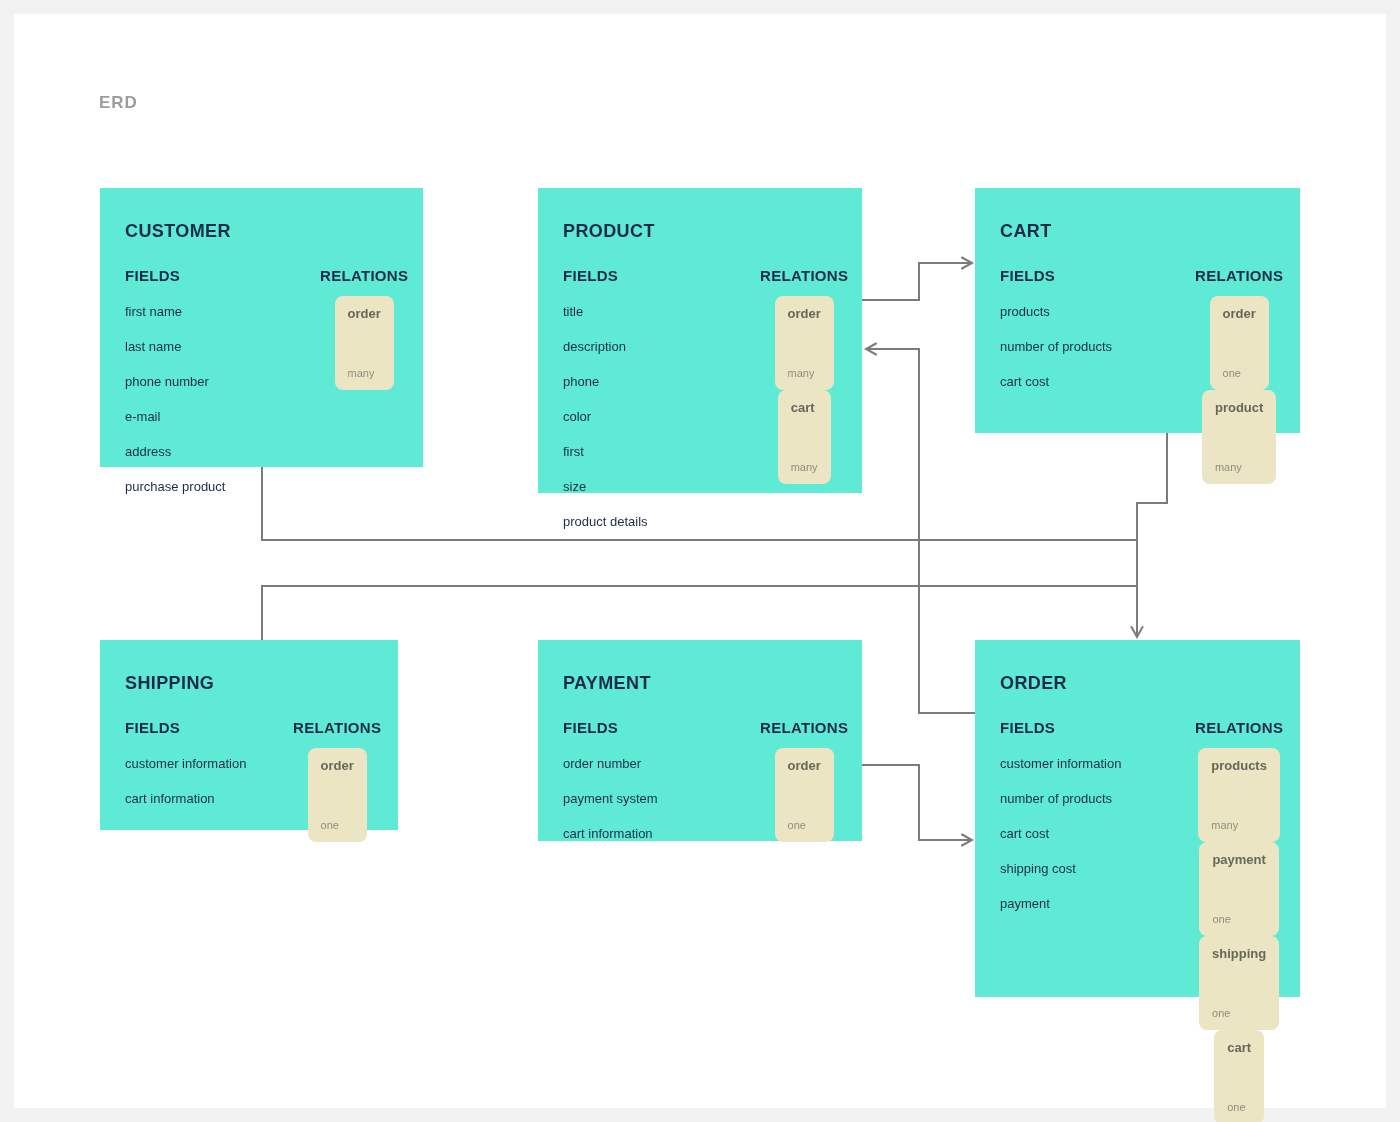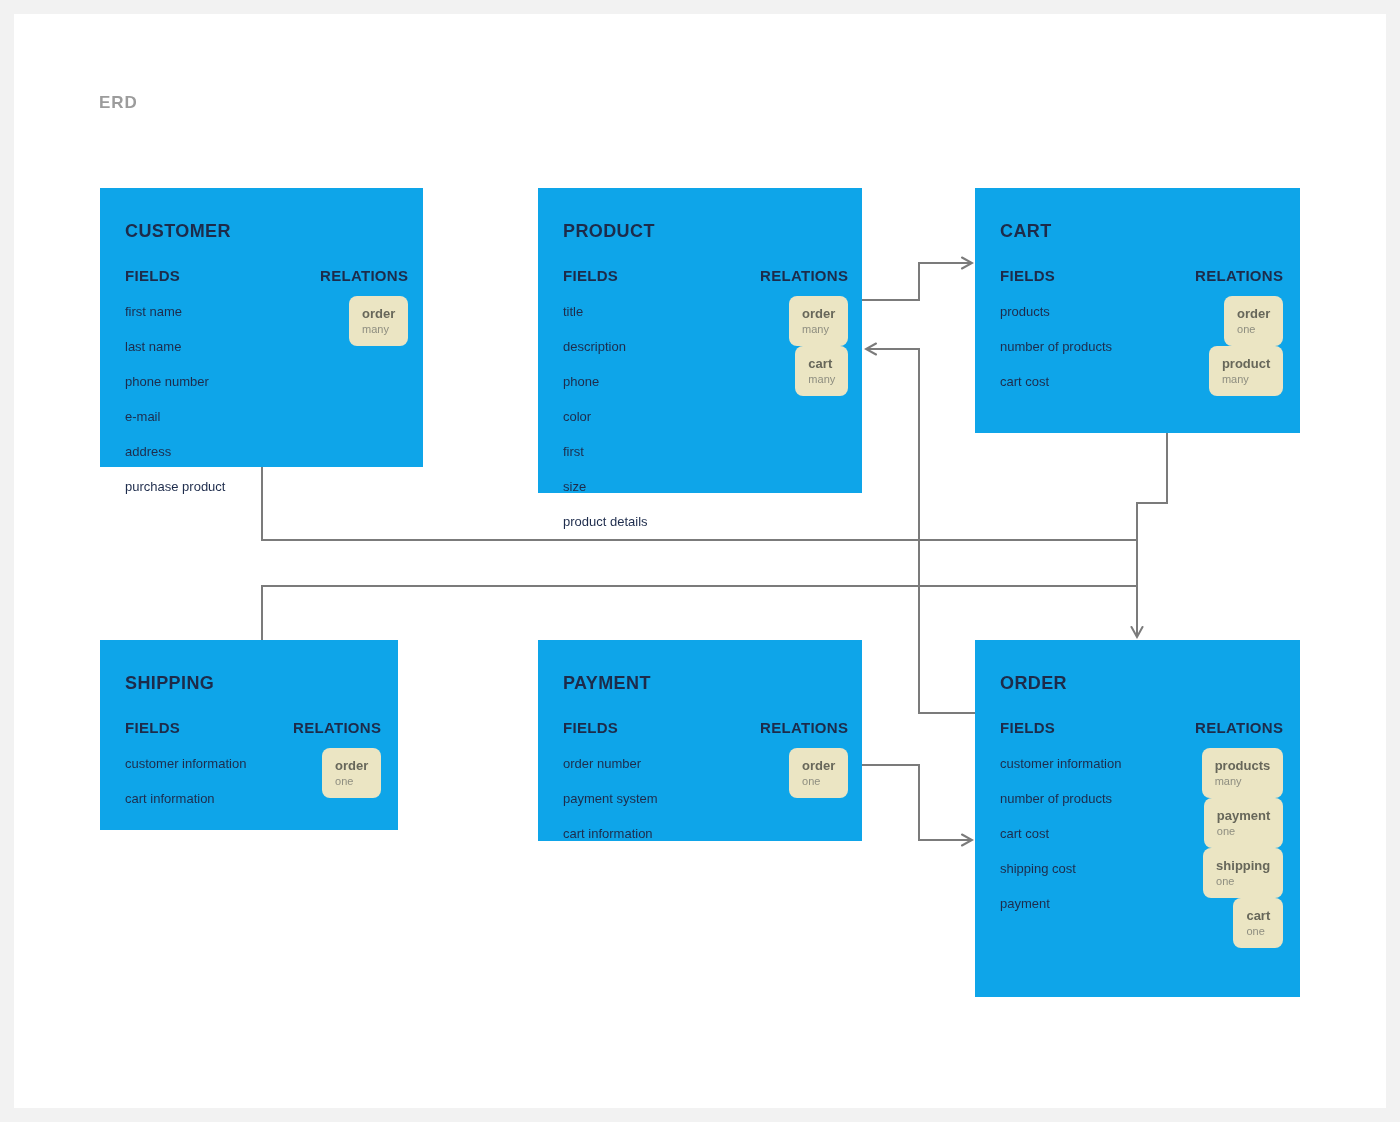--- a/index.html
+++ b/index.html
@@ -35,21 +35,21 @@
     pointer-events: none;
   }
   .conn {
     fill: none;
     stroke: #7b7b7b;
     stroke-width: 2;
     stroke-linejoin: miter;
   }
   .entity {
     position: absolute;
-    background: #0ea5e9;
+    background: #5eead4;
     box-sizing: border-box;
   }
   .e-customer { left: 100px; top: 188px; width: 323px; height: 279px; --relx: 220px; }
   .e-product  { left: 538px; top: 188px; width: 324px; height: 305px; --relx: 222px; }
   .e-cart     { left: 975px; top: 188px; width: 325px; height: 245px; --relx: 220px; }
   .e-shipping { left: 100px; top: 640px; width: 298px; height: 190px; --relx: 193px; }
   .e-payment  { left: 538px; top: 640px; width: 324px; height: 201px; --relx: 222px; }
   .e-order    { left: 975px; top: 640px; width: 325px; height: 357px; --relx: 220px; }
   .entity-title {
     position: absolute;
@@ -61,21 +61,21 @@
   }
   .fields-col {
     position: absolute;
     left: 25px; top: 80px;
   }
   .relations-col {
     position: absolute;
     left: var(--relx); top: 80px;
     display: flex;
     flex-direction: column;
-    align-items: flex-end;
+    align-items: center;
   }
   .col-header {
     font-size: 15px;
     font-weight: bold;
     letter-spacing: 0.3px;
     color: #1d2b4a;
     height: 16px;
     line-height: 16px;
   }
   .field {
@@ -99,20 +99,21 @@
     font-weight: bold;
     line-height: 17px;
     color: #67675a;
     white-space: nowrap;
   }
   .chip-card {
     font-size: 11px;
     line-height: 15px;
     color: #8e8e80;
     white-space: nowrap;
+    margin-top: 44px;
   }
 </style>
 </head>
 <body>
 
 <div class="root">
   <div class="canvas"></div>
 
   <div class="erd-title">ERD</div>
 

